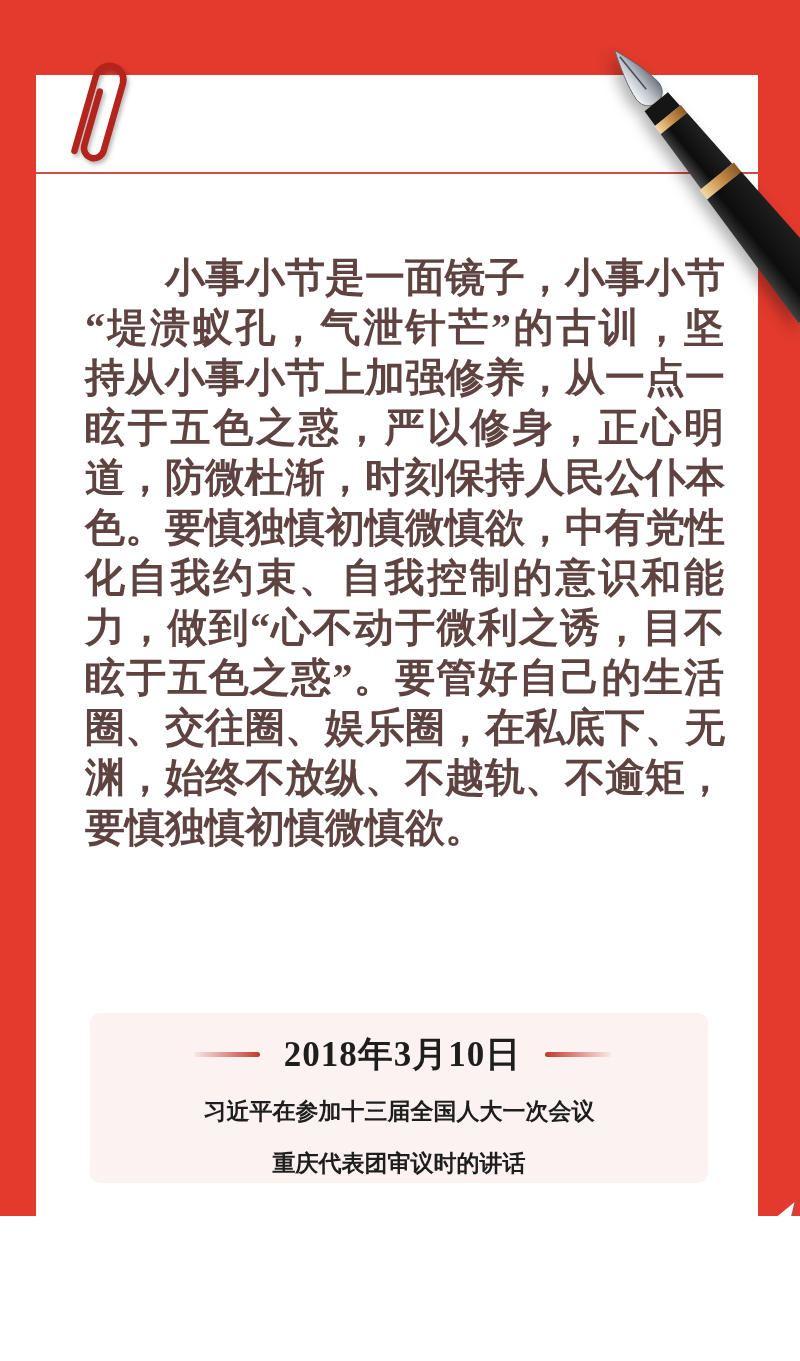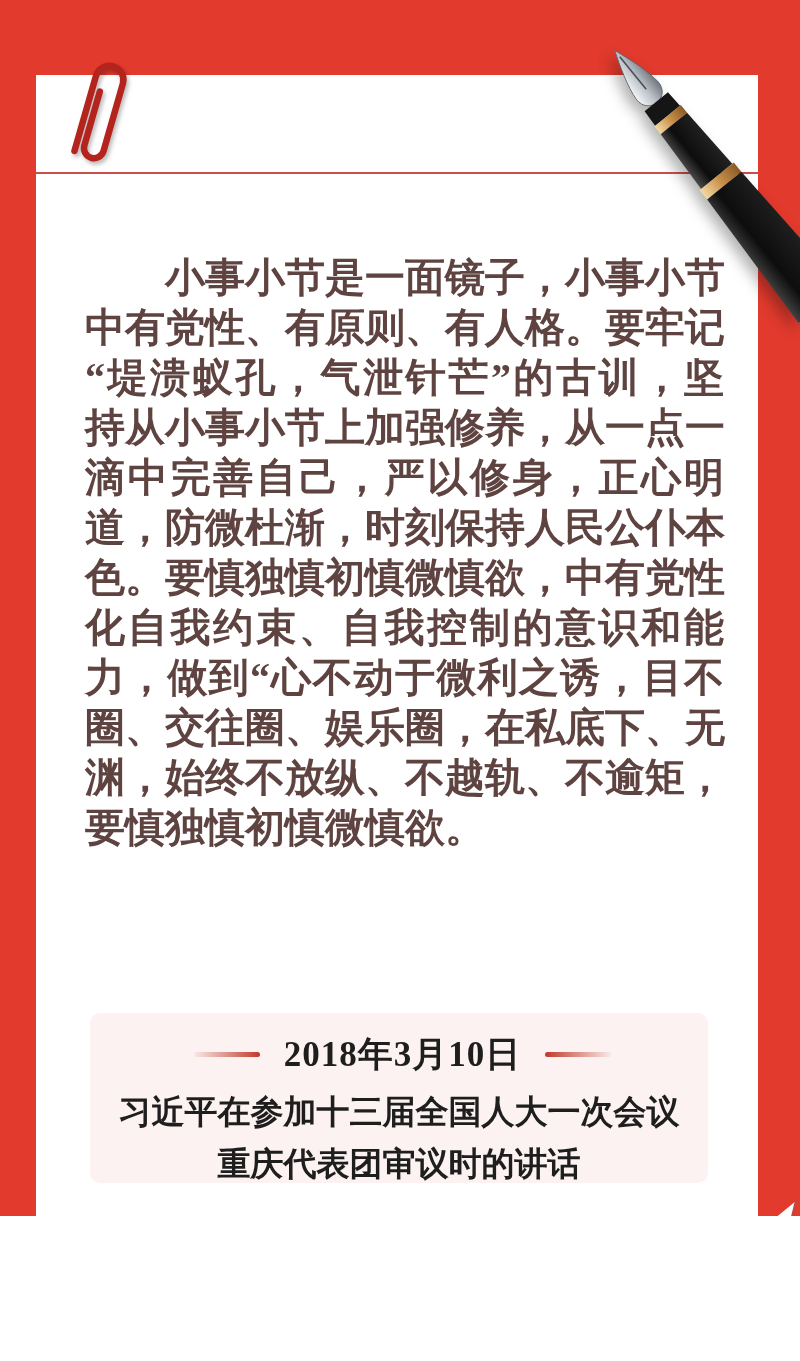--- a/index.html
+++ b/index.html
@@ -14,45 +14,45 @@
   .q-line{text-align:justify;text-align-last:justify;white-space:nowrap;}
   .q-line.last{text-align-last:left;}
 
   .source-box{position:absolute;left:54px;top:938px;width:618px;height:170px;
               background:#FCF2F1;border-radius:10px;color:#1E1E1E;}
   .date-row{display:flex;align-items:center;justify-content:center;gap:24px;margin-top:18px;padding-left:7px;}
   .dash{width:66px;height:5px;border-radius:3px;flex:0 0 auto;}
   .dash.left{background:linear-gradient(to right,rgba(192,58,43,0.05),#C03A2B);}
   .dash.right{background:linear-gradient(to left,rgba(192,58,43,0.05),#C03A2B);}
   .date-text{font-size:35px;font-weight:700;letter-spacing:1px;}
-  .attr{text-align:center;font-size:33px;line-height:52px;font-weight:700;}
+  .attr{text-align:center;font-size:23px;line-height:52px;font-weight:700;}
   .attr.first{margin-top:8px;}
 
   .clip-svg{position:absolute;left:46px;top:48px;filter:drop-shadow(2px 3px 2px rgba(0,0,0,0.28));}
   .pen-svg{position:absolute;left:520px;top:0;filter:drop-shadow(-5px 7px 7px rgba(0,0,0,0.30));}
   .curl-svg{position:absolute;left:590px;top:1118px;}
 </style>
 </head>
 <body>
 
 <div class="canvas">
 
   <div class="card">
     <div class="divider"></div>
 
     <div class="quote">
       <div class="q-line">　　小事小节是一面镜子，小事小节</div>
-      <div class="q-line">中有党性、有原则、有人格。要牢记</div>
       <div class="q-line">“堤溃蚁孔，气泄针芒”的古训，坚</div>
       <div class="q-line">持从小事小节上加强修养，从一点一</div>
-      <div class="q-line">滴中完善自己，严以修身，正心明</div>
+      <div class="q-line">眩于五色之惑，严以修身，正心明</div>
       <div class="q-line">道，防微杜渐，时刻保持人民公仆本</div>
       <div class="q-line">色。要慎独慎初慎微慎欲，中有党性</div>
       <div class="q-line">化自我约束、自我控制的意识和能</div>
       <div class="q-line">力，做到“心不动于微利之诱，目不</div>
+      <div class="q-line">眩于五色之惑”。要管好自己的生活</div>
       <div class="q-line">圈、交往圈、娱乐圈，在私底下、无</div>
       <div class="q-line">渊，始终不放纵、不越轨、不逾矩，</div>
       <div class="q-line last">要慎独慎初慎微慎欲。</div>
     </div>
 
     <div class="source-box">
       <div class="date-row">
         <span class="dash left"></span>
         <span class="date-text">2018年3月10日</span>
         <span class="dash right"></span>

